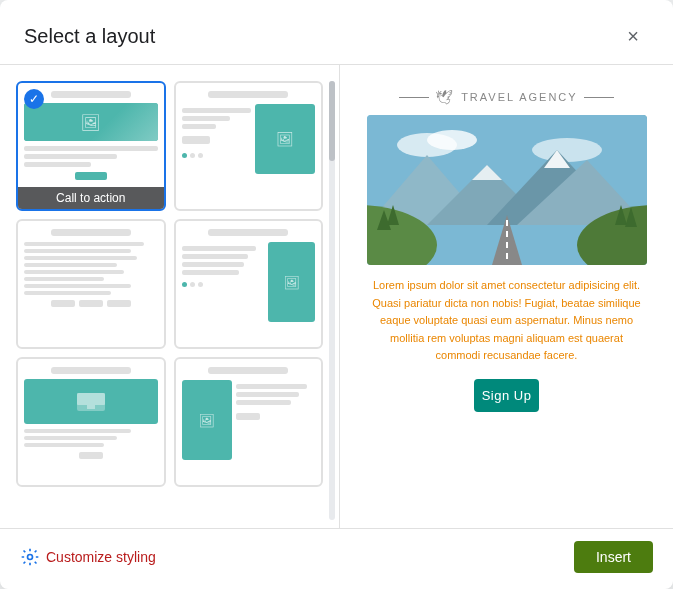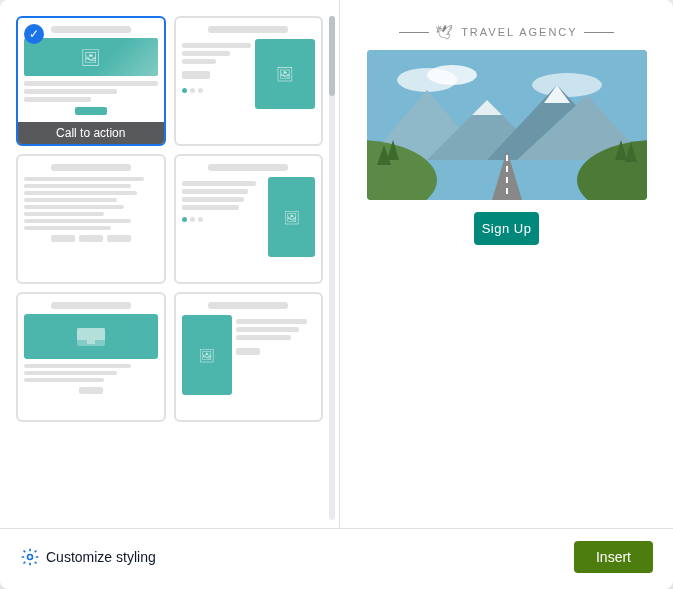--- a/index.html
+++ b/index.html
@@ -316,21 +316,21 @@
       display: flex;
       align-items: center;
       justify-content: space-between;
       padding: 12px 20px 16px 20px;
       border-top: 1px solid #e0e0e0;
     }
     .customize-btn {
       display: flex;
       align-items: center;
       gap: 6px;
-      color: #0f172a;
+      color: #b91c1c;
       font-size: 14px;
       background: none;
       border: none;
       cursor: pointer;
       font-weight: 500;
     }
     .customize-icon {
       width: 20px;
       height: 20px;
     }
@@ -372,20 +372,24 @@
     }
     .l3-line { height: 4px; background: #e0e0e0; border-radius: 2px; }
     .l3-btns { display: flex; gap: 4px; justify-content: center; margin-top: 5px; }
     .l3-btn { height: 7px; width: 24px; background: #e0e0e0; border-radius: 2px; }
   </style>
 </head>
 <body>
 
 <div class="dialog">
 
+  <div class="dialog-header">
+    <span class="dialog-title">Select a layout</span>
+    <button class="close-btn">×</button>
+  </div>
 
   <div class="dialog-body">
 
     <div class="layout-panel">
       <div class="layout-grid">
 
         <div class="layout-item layout1 selected">
           <div class="check-badge">✓</div>
           <div class="mini-header"></div>
           <div class="mini-hero">
@@ -526,20 +530,21 @@
             <polygon points="20,110 26,90 32,110" fill="#3d6b2e"></polygon>
             <polygon points="10,115 17,95 24,115" fill="#3d6b2e"></polygon>
 
             <polygon points="248,110 254,90 260,110" fill="#3d6b2e"></polygon>
             <polygon points="258,112 264,92 270,112" fill="#3d6b2e"></polygon>
 
             <polygon points="125,150 140,100 155,150" fill="#888"></polygon>
             <line x1="140" y1="105" x2="140" y2="145" stroke="white" stroke-width="2" stroke-dasharray="6,5"></line>
           </svg>
         </div>
+        <div class="preview-body-text">Lorem ipsum dolor sit amet consectetur adipisicing elit. Quasi pariatur dicta non nobis! Fugiat, beatae similique eaque voluptate quasi eum aspernatur. Minus nemo mollitia rem voluptas magni aliquam est quaerat commodi recusandae facere.</div>
         <button class="preview-cta-btn">Sign Up</button>
       </div>
     </div>
   </div>
 
   <div class="dialog-footer">
     <button class="customize-btn">
       <svg class="customize-icon" viewBox="0 0 24 24" fill="none" stroke="#1a73e8" stroke-width="2">
         <circle cx="12" cy="12" r="3"></circle>
         <path d="M12 2v3M12 19v3M4.22 4.22l2.12 2.12M17.66 17.66l2.12 2.12M2 12h3M19 12h3M4.22 19.78l2.12-2.12M17.66 6.34l2.12-2.12"></path>

